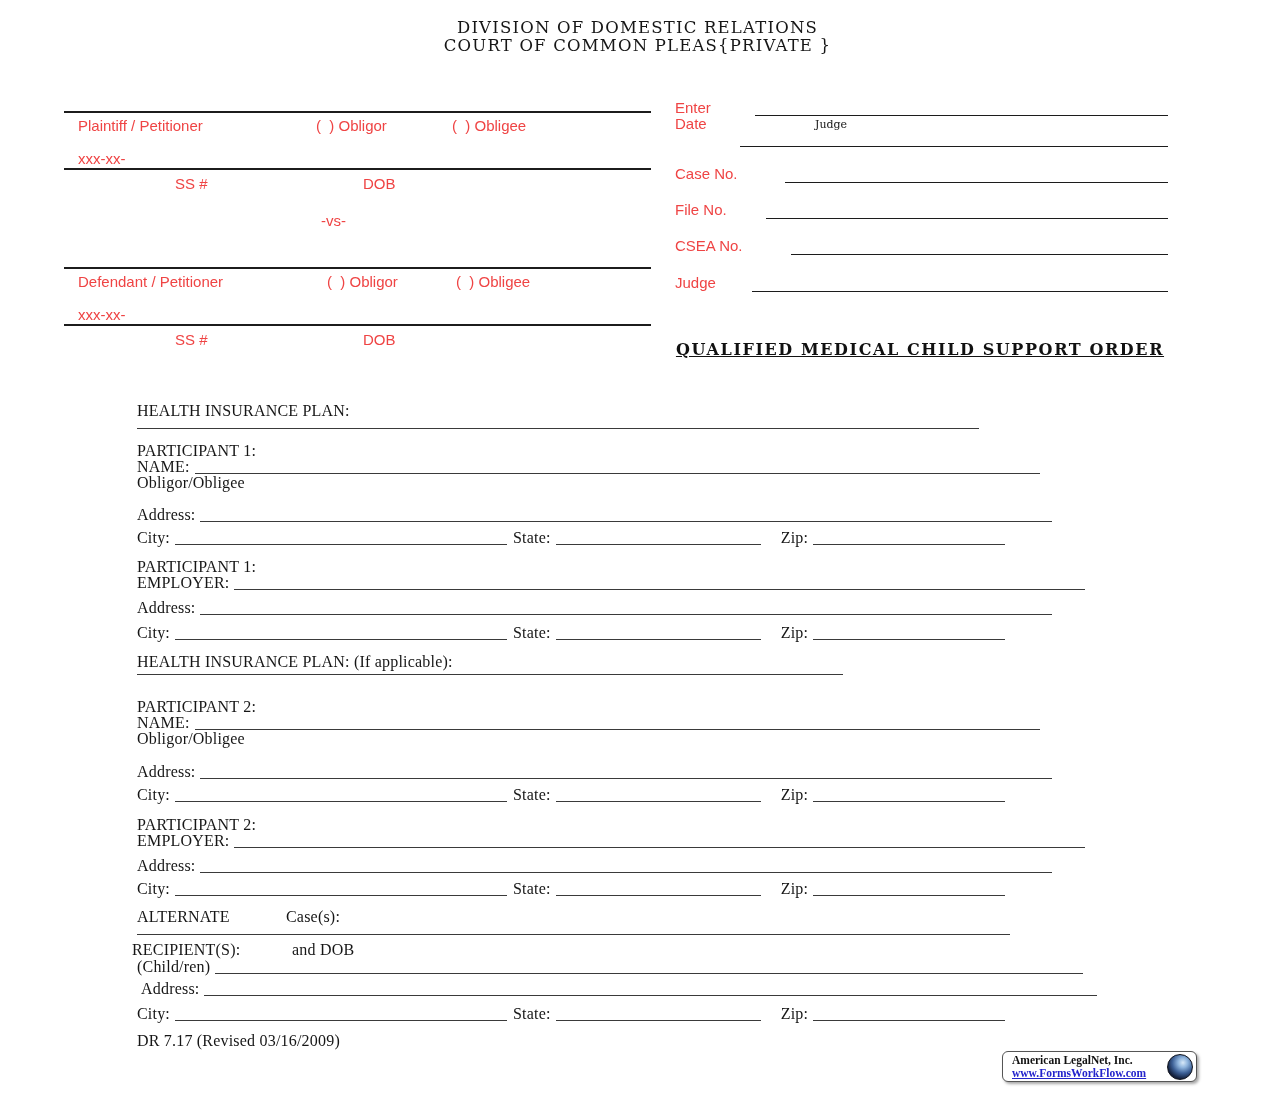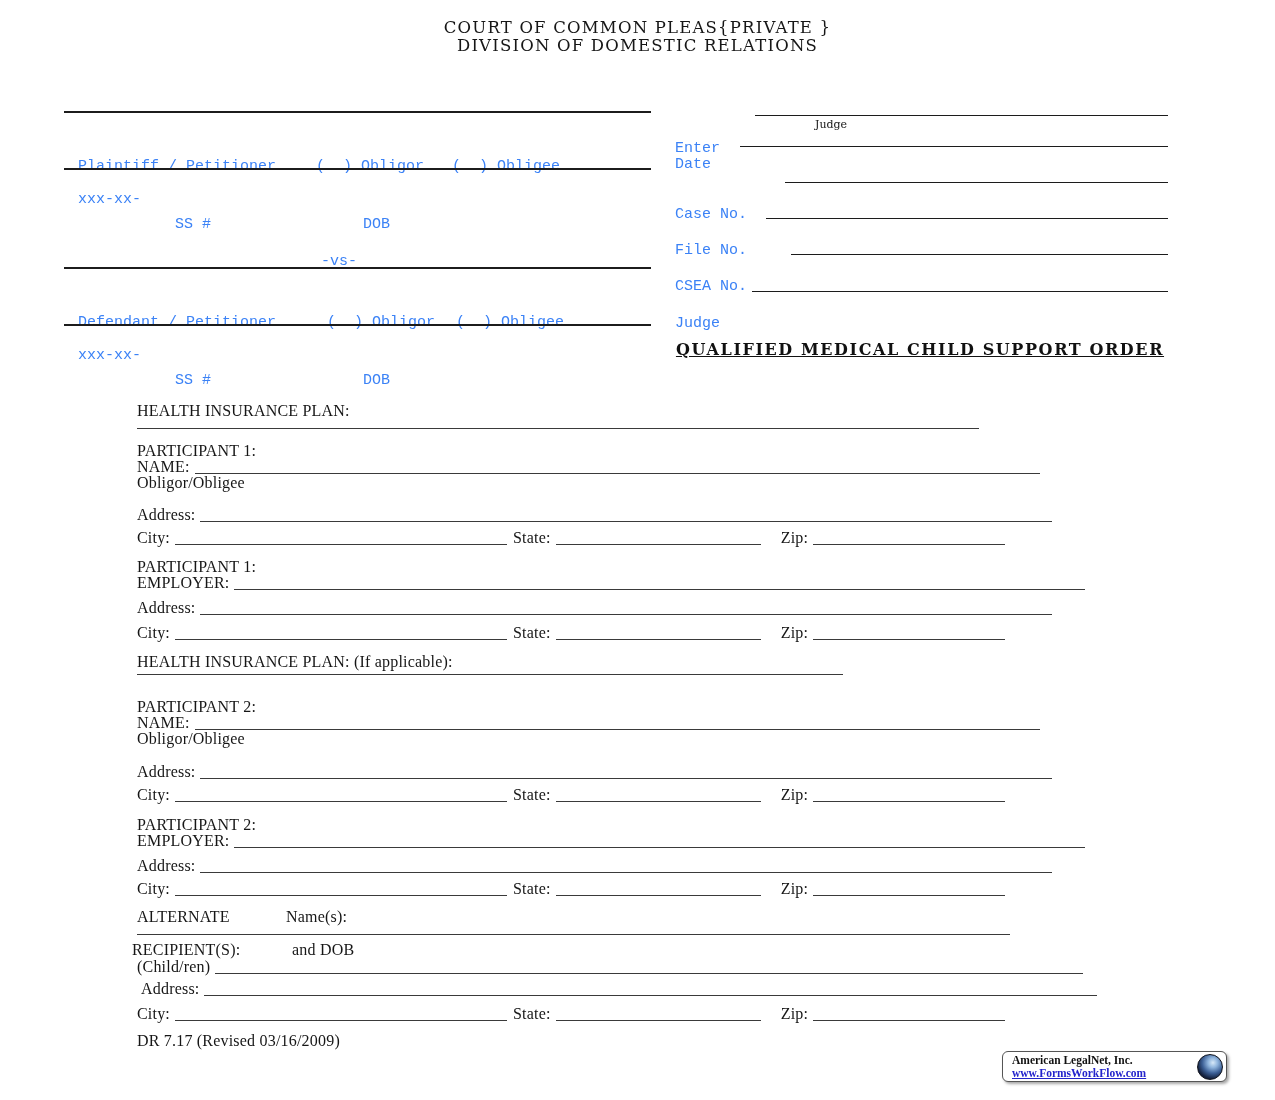--- a/index.html
+++ b/index.html
@@ -9,26 +9,25 @@
     width:1275px; height:1100px;
     background:#ffffff;
     font-family:"Liberation Serif", serif;
     color:#161616;
     overflow:hidden;
   }
   .abs { position:absolute; }
 
   
   .cap {
-    font-family:Liberation Mono, monospace;
+    font-family:Liberation Sans, sans-serif;
     font-size:15px;
     line-height:17px;
-    color:#3b82f6;
+    color:#ef4444;
     white-space:pre;
-    margin-top:41px;
   }
   .cap-sm { font-family:"DejaVu Serif", serif; font-size:11px; color:#161616; white-space:pre; }
 
   
   .hdr {
     left:0; top:19px; width:1275px;
     text-align:center;
     font-family:"DejaVu Serif", serif;
     font-size:16.5px; line-height:17.5px;
     letter-spacing:1.2px;
@@ -73,21 +72,21 @@
     left:672px; top:327px; width:496px;
     text-align:center;
     font-family:"DejaVu Serif", serif;
     font-size:12.5px;
     text-decoration:underline;
     color:#161616;
   }
 
   
   .badge {
-    left:1002px; top:1051px; width:225px; height:31px;
+    left:1002px; top:1051px; width:195px; height:31px;
     background:#ffffff;
     border:1px solid #555;
     border-radius:6px;
     box-shadow:2px 2px 3px rgba(0,0,0,0.35);
     display:flex; align-items:center;
     padding:2px 3px 2px 9px;
   }
   .badge-text { flex:1; line-height:12px; }
   .badge-co {
     font-family:"Liberation Serif", serif;
@@ -106,22 +105,22 @@
     background:radial-gradient(circle at 62% 32%, #d8e9f8 0%, #8fb4dd 22%, #3c5f95 48%, #15223f 72%, #070b18 100%);
     flex:0 0 auto;
   }
 </style>
 </head>
 <body>
 
 <div class="page">
 
   <div class="abs hdr">
+    <div>DIVISION OF DOMESTIC RELATIONS</div>
     <div>COURT OF COMMON PLEAS{PRIVATE }</div>
-    <div>DIVISION OF DOMESTIC RELATIONS</div>
   </div>
 
   <div class="hline" style="left:64px; top:111px; width:587px;"></div>
   <span class="abs cap" style="left:78px; top:117px;">Plaintiff / Petitioner</span>
   <span class="abs cap" style="left:316px; top:117px;">(  ) Obligor</span>
   <span class="abs cap" style="left:452px; top:117px;">(  ) Obligee</span>
 
   <span class="abs cap" style="left:78px; top:150px;">xxx-xx-</span>
   <div class="hline" style="left:64px; top:168px; width:587px;"></div>
   <span class="abs cap" style="left:175px; top:175px;">SS #</span>
@@ -236,21 +235,21 @@
   <div class="fld body-ln" style="left:137px; top:880px; width:877px;">
     <span class="lbl">City:</span>
     <span class="fill" style="width:332px;"></span>
     <span class="lbl" style="margin-left:6px;">State:</span>
     <span class="fill" style="width:205px;"></span>
     <span class="lbl" style="margin-left:20px;">Zip:</span>
     <span class="fill" style="width:192px;"></span>
   </div>
 
   <span class="abs body-ln" style="left:137px; top:908px;">ALTERNATE</span>
-  <span class="abs body-ln" style="left:286px; top:908px;">Name(s):</span>
+  <span class="abs body-ln" style="left:286px; top:908px;">Case(s):</span>
   <div class="uline" style="left:137px; top:934px; width:873px;"></div>
 
   <span class="abs body-ln" style="left:132px; top:941px;">RECIPIENT(S):</span>
   <span class="abs body-ln" style="left:292px; top:941px;">and DOB</span>
   <div class="fld body-ln" style="left:137px; top:958px; width:946px;align-items:center;">
     <span class="lbl">(Child/ren)</span>
     <span class="fill grow"></span>
   </div>
 
   <div class="fld body-ln" style="left:141px; top:980px; width:956px;">

